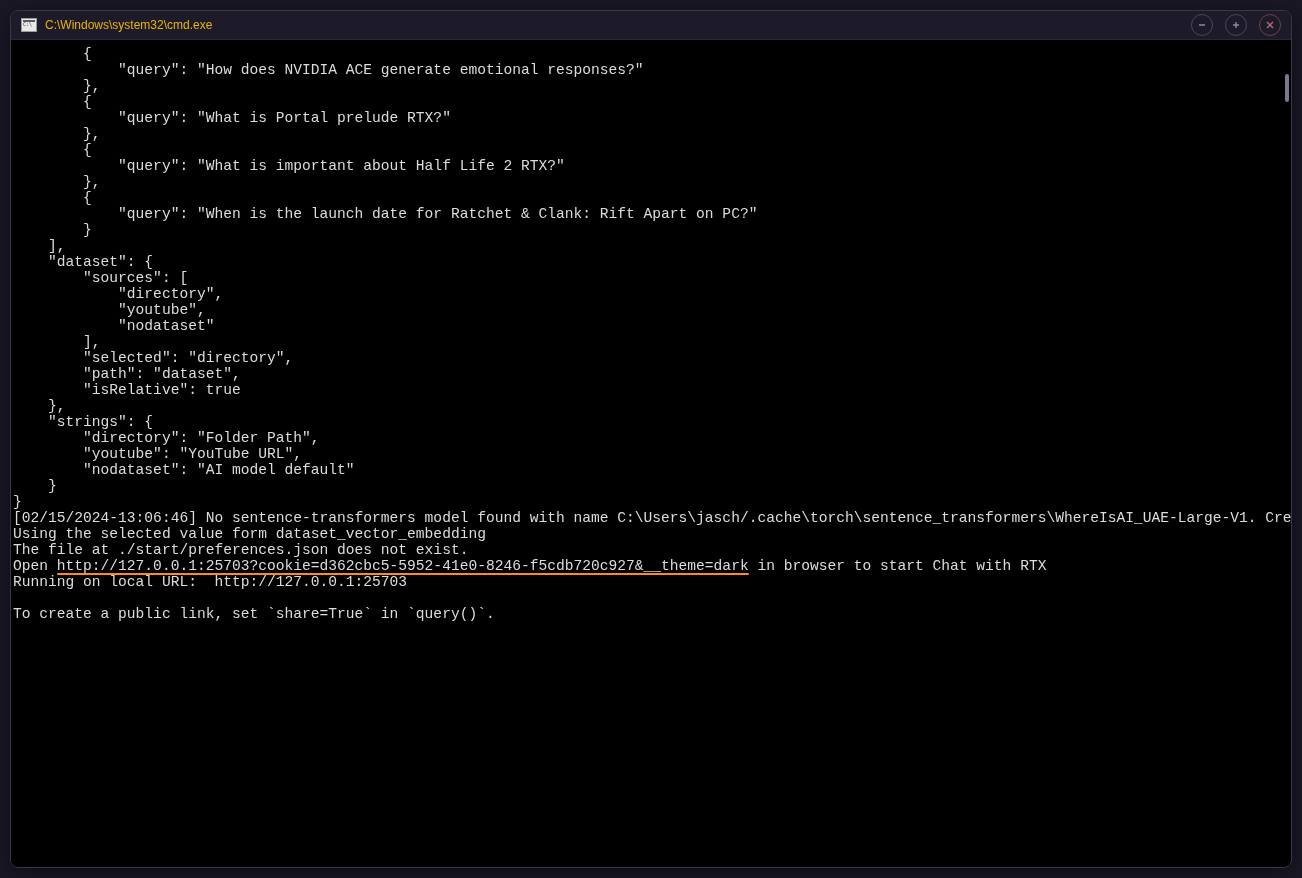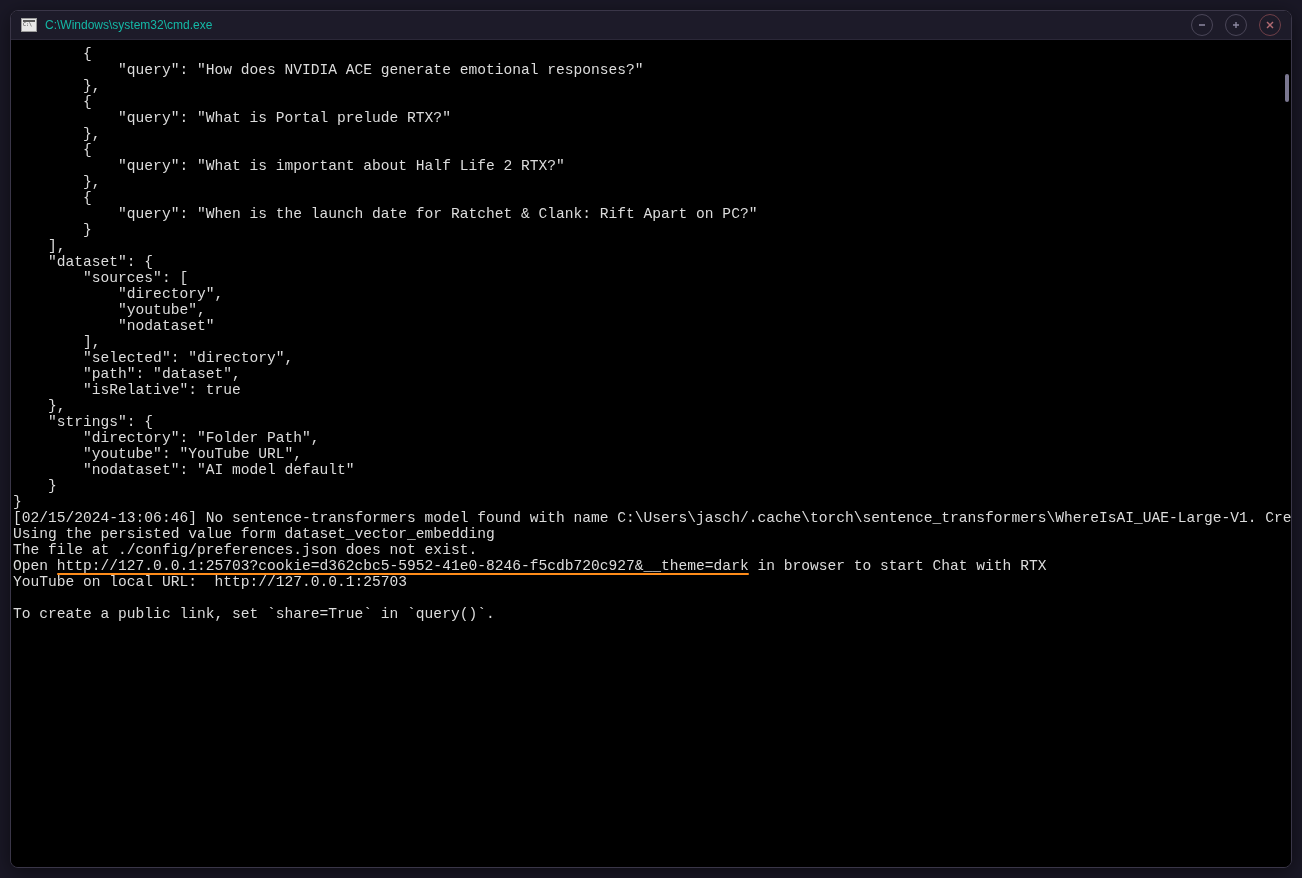--- a/index.html
+++ b/index.html
@@ -28,21 +28,21 @@
   }
 
   .title-bar {
     height: 28px;
     background: #1d1b29;
     display: flex;
     align-items: center;
     padding: 0 10px;
     font-family: "Segoe UI", Tahoma, sans-serif;
     font-size: 12px;
-    color: #14b8a6;
+    color: #eab308;
     flex-shrink: 0;
     border-bottom: 1px solid #2b2838;
   }
 
   .title-icon {
     width: 14px;
     height: 12px;
     background: #e8e8e8;
     border: 1px solid #9a9a9a;
     margin-right: 8px;
@@ -190,24 +190,24 @@
 <span>        "path": "dataset",</span>
 <span>        "isRelative": true</span>
 <span>    },</span>
 <span>    "strings": {</span>
 <span>        "directory": "Folder Path",</span>
 <span>        "youtube": "YouTube URL",</span>
 <span>        "nodataset": "AI model default"</span>
 <span>    }</span>
 <span>}</span>
 <span>[02/15/2024-13:06:46] No sentence-transformers model found with name C:\Users\jasch/.cache\torch\sentence_transformers\WhereIsAI_UAE-Large-V1. Creating a new one with MEAN pooling.</span>
-<span>Using the persisted value form dataset_vector_embedding</span>
-<span>The file at ./config/preferences.json does not exist.</span>
+<span>Using the selected value form dataset_vector_embedding</span>
+<span>The file at ./start/preferences.json does not exist.</span>
 <span>Open http://127.0.0.1:25703?cookie=d362cbc5-5952-41e0-8246-f5cdb720c927&amp;__theme=dark in browser to start Chat with RTX</span>
-<span>YouTube on local URL:  http://127.0.0.1:25703</span>
+<span>Running on local URL:  http://127.0.0.1:25703</span>
 <span></span>
 <span>To create a public link, set `share=True` in `query()`.</span>
 </div>
 
     <div class="underline-mark" id="ul1" style="left: 45.8281px; width: 692.484px; top: 533px; background: rgb(255, 140, 26);"></div>
 
     <div class="scrollbar-track">
       <div class="scrollbar-thumb"></div>
     </div>
   </div>

